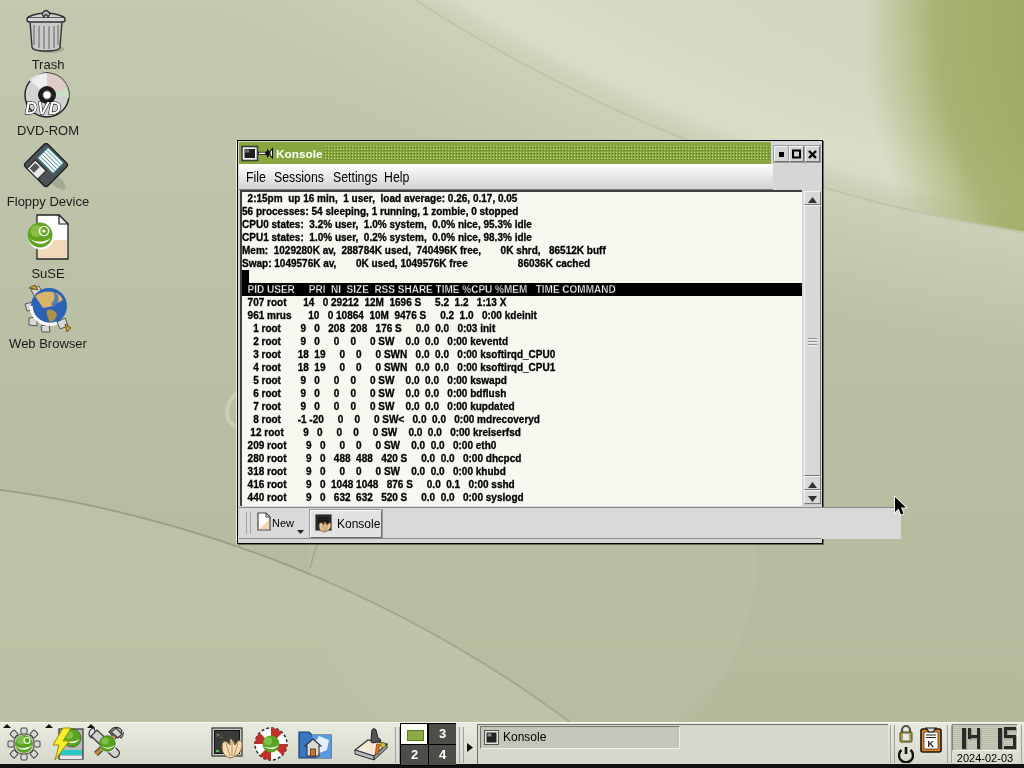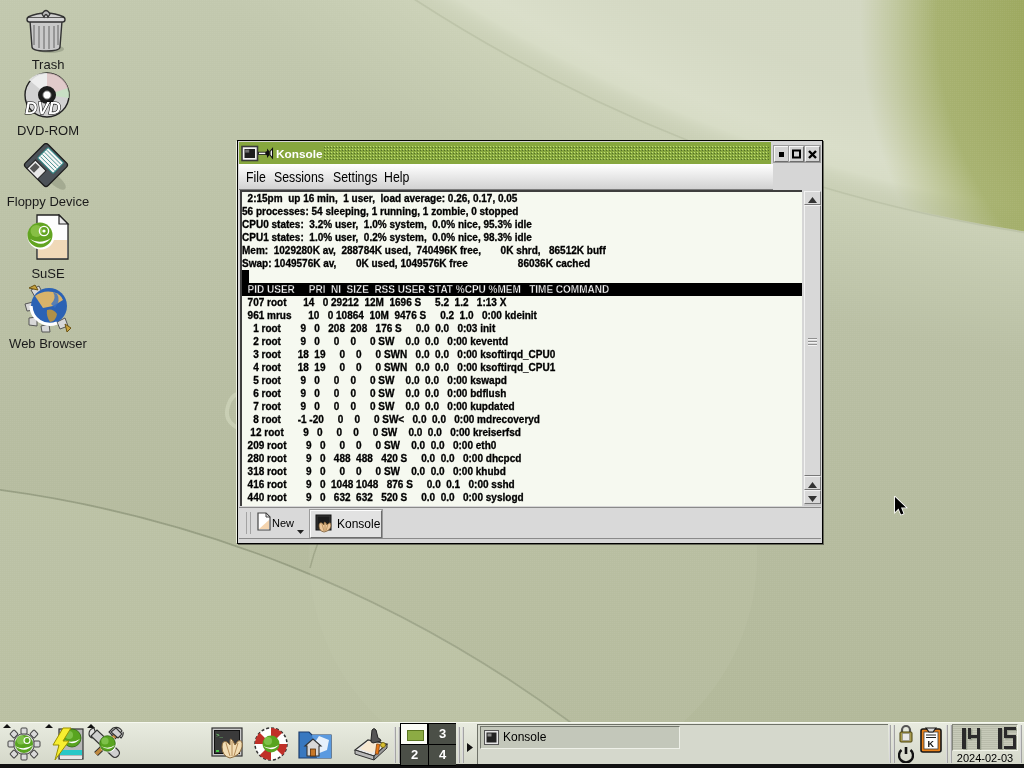--- a/index.html
+++ b/index.html
@@ -20,21 +20,21 @@
 .mi{position:absolute;top:4px;color:#000;font-size:15px;transform:scaleX(0.82) translateZ(0);transform-origin:left top;}
 #termwrap{position:absolute;left:2px;top:49px;width:562px;height:316px;background:#f6f9f0;border-left:2px solid #3f3f3f;border-top:2px solid #3f3f3f;box-sizing:border-box;}
 #term{position:absolute;left:0px;top:0px;transform:translateZ(0);}
 #term pre{margin:0;font-family:Liberation Sans, sans-serif;font-size:10px;line-height:13px;font-weight:bold;color:#000;-webkit-text-stroke:0.3px #000;letter-spacing:0.005px;}
 .inv{background:#000;color:#fff;display:inline-block;width:560px;}
 .cb{background:#000;display:inline-block;width:7px;}
 #sbar{position:absolute;left:566px;top:50px;width:17px;height:315px;background:#cacaca;}
 .sbtn{position:absolute;left:0px;width:17px;background:#d8d8d8;border:1px solid;border-color:#f2f2f2 #787878 #787878 #f2f2f2;box-sizing:border-box;}
 #sthumb{position:absolute;left:0px;top:14px;width:17px;height:271px;background:#d8d8d8;border:1px solid;border-color:#f2f2f2 #787878 #787878 #f2f2f2;box-sizing:border-box;}
 .grip3{position:absolute;left:3px;width:9px;height:1px;background:#909090;box-shadow:0 1px 0 #f2f2f2;}
-#tabbar{position:absolute;left:1px;top:366px;width:582px;height:31px;background:#d9d9d9;border-top:1px solid #8a8a8a;}
+#tabbar{position:absolute;left:1px;top:366px;width:662px;height:31px;background:#d9d9d9;border-top:1px solid #8a8a8a;}
 .vgrip{position:absolute;width:2px;background:linear-gradient(90deg,#f4f4f4,#888);}
 #ktab{position:absolute;left:71px;top:2px;width:70px;height:26px;background:#e2e2e2;border:1px solid;border-color:#fdfdfd #6d6d6d #6d6d6d #fdfdfd;box-shadow:0 0 0 1px #9b9b9b;}
 #winbot{position:absolute;left:1px;top:397px;width:582px;height:3px;background:#d6d6d6;border-top:1px solid #8a8a8a;}
 
 #panel{position:absolute;left:0;top:722px;width:1024px;height:46px;background:linear-gradient(#e8ebdf,#d3d6c8);border-top:1px solid #f6f8f0;box-sizing:border-box;}
 #panelblk{position:absolute;left:0;top:764px;width:1024px;height:4px;background:#111;}
 #taskarea{position:absolute;left:477px;top:1px;width:410px;height:41px;background:#d5d8cc;border-top:1px solid #6f7268;border-left:1px solid #6f7268;}
 #taskbtn{position:absolute;left:2px;top:1px;width:198px;height:21px;background:#c3c7ba;border:1px solid;border-color:#72766c #eef0e8 #eef0e8 #72766c;}
 #taskbtn span{position:absolute;left:22px;top:3px;font-size:12px;color:#000;transform:translateZ(0);}
 #clockdate{position:absolute;left:952px;top:752px;width:66px;text-align:center;font-size:11px;color:#000;transform:translateZ(0);}
@@ -186,21 +186,21 @@
  </div>
  <div id="termwrap">
       <div id="term">
         <pre>  2:15pm  up 16 min,  1 user,  load average: 0.26, 0.17, 0.05
 56 processes: 54 sleeping, 1 running, 1 zombie, 0 stopped
 CPU0 states:  3.2% user,  1.0% system,  0.0% nice, 95.3% idle
 CPU1 states:  1.0% user,  0.2% system,  0.0% nice, 98.3% idle
 Mem:  1029280K av,  288784K used,  740496K free,       0K shrd,   86512K buff
 Swap: 1049576K av,       0K used, 1049576K free                  86036K cached
 <span class="cb"> </span>
-<span class="inv">  PID USER     PRI  NI  SIZE  RSS USER STAT %CPU %MEM   TIME COMMAND</span>
+<span class="inv">  PID USER     PRI  NI  SIZE  RSS SHARE TIME %CPU %MEM   TIME COMMAND</span>
   707 root      14   0 29212  12M  1696 S     5.2  1.2   1:13 X
   961 mrus      10   0 10864  10M  9476 S     0.2  1.0   0:00 kdeinit
     1 root       9   0   208  208   176 S     0.0  0.0   0:03 init
     2 root       9   0     0    0     0 SW    0.0  0.0   0:00 keventd
     3 root      18  19     0    0     0 SWN   0.0  0.0   0:00 ksoftirqd_CPU0
     4 root      18  19     0    0     0 SWN   0.0  0.0   0:00 ksoftirqd_CPU1
     5 root       9   0     0    0     0 SW    0.0  0.0   0:00 kswapd
     6 root       9   0     0    0     0 SW    0.0  0.0   0:00 bdflush
     7 root       9   0     0    0     0 SW    0.0  0.0   0:00 kupdated
     8 root      -1 -20     0    0     0 SW&lt;   0.0  0.0   0:00 mdrecoveryd

